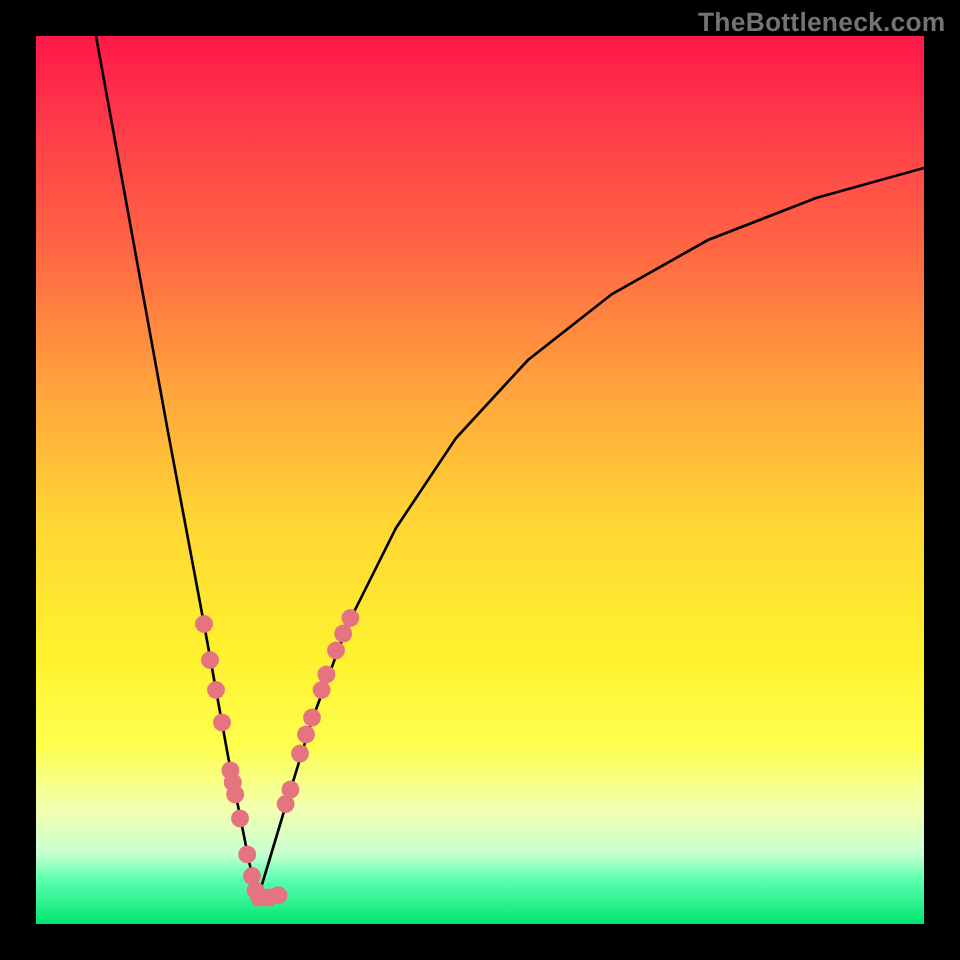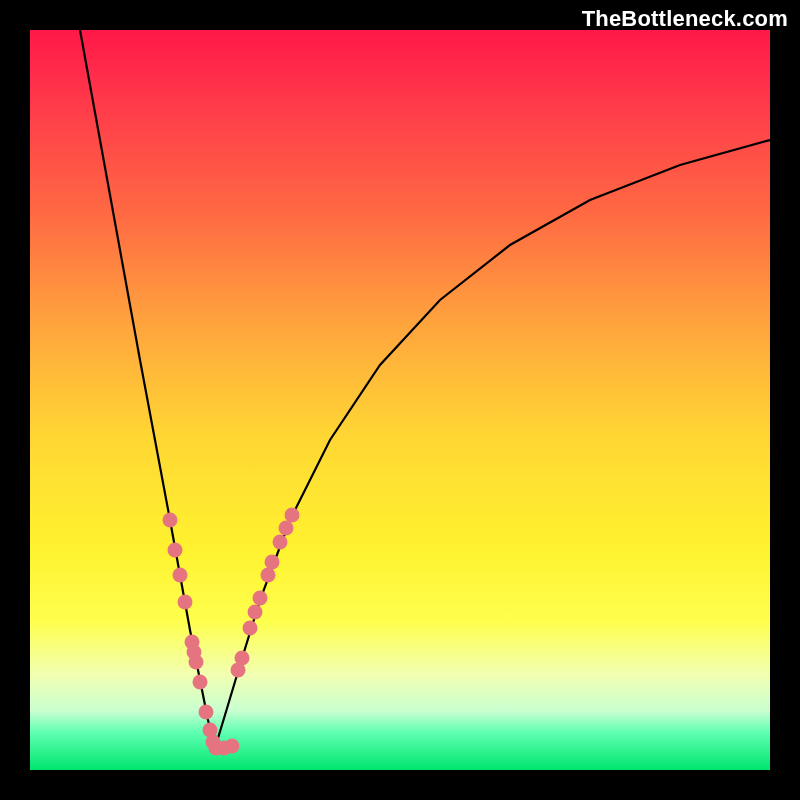--- a/index.html
+++ b/index.html
@@ -30,21 +30,21 @@
       #5dffb0 95%,
       #00e56e 100%
     );
   }
   .watermark {
     position: absolute;
     top: 6px;
     right: 12px;
     font-size: 22px;
     font-weight: 600;
-    color: #ffffff;
+    color: #737373;
     z-index: 10;
     letter-spacing: 0.2px;
   }
   svg.plot {
     position: absolute;
     left: 30px;
     top: 30px;
     width: 740px;
     height: 740px;
     z-index: 5;

